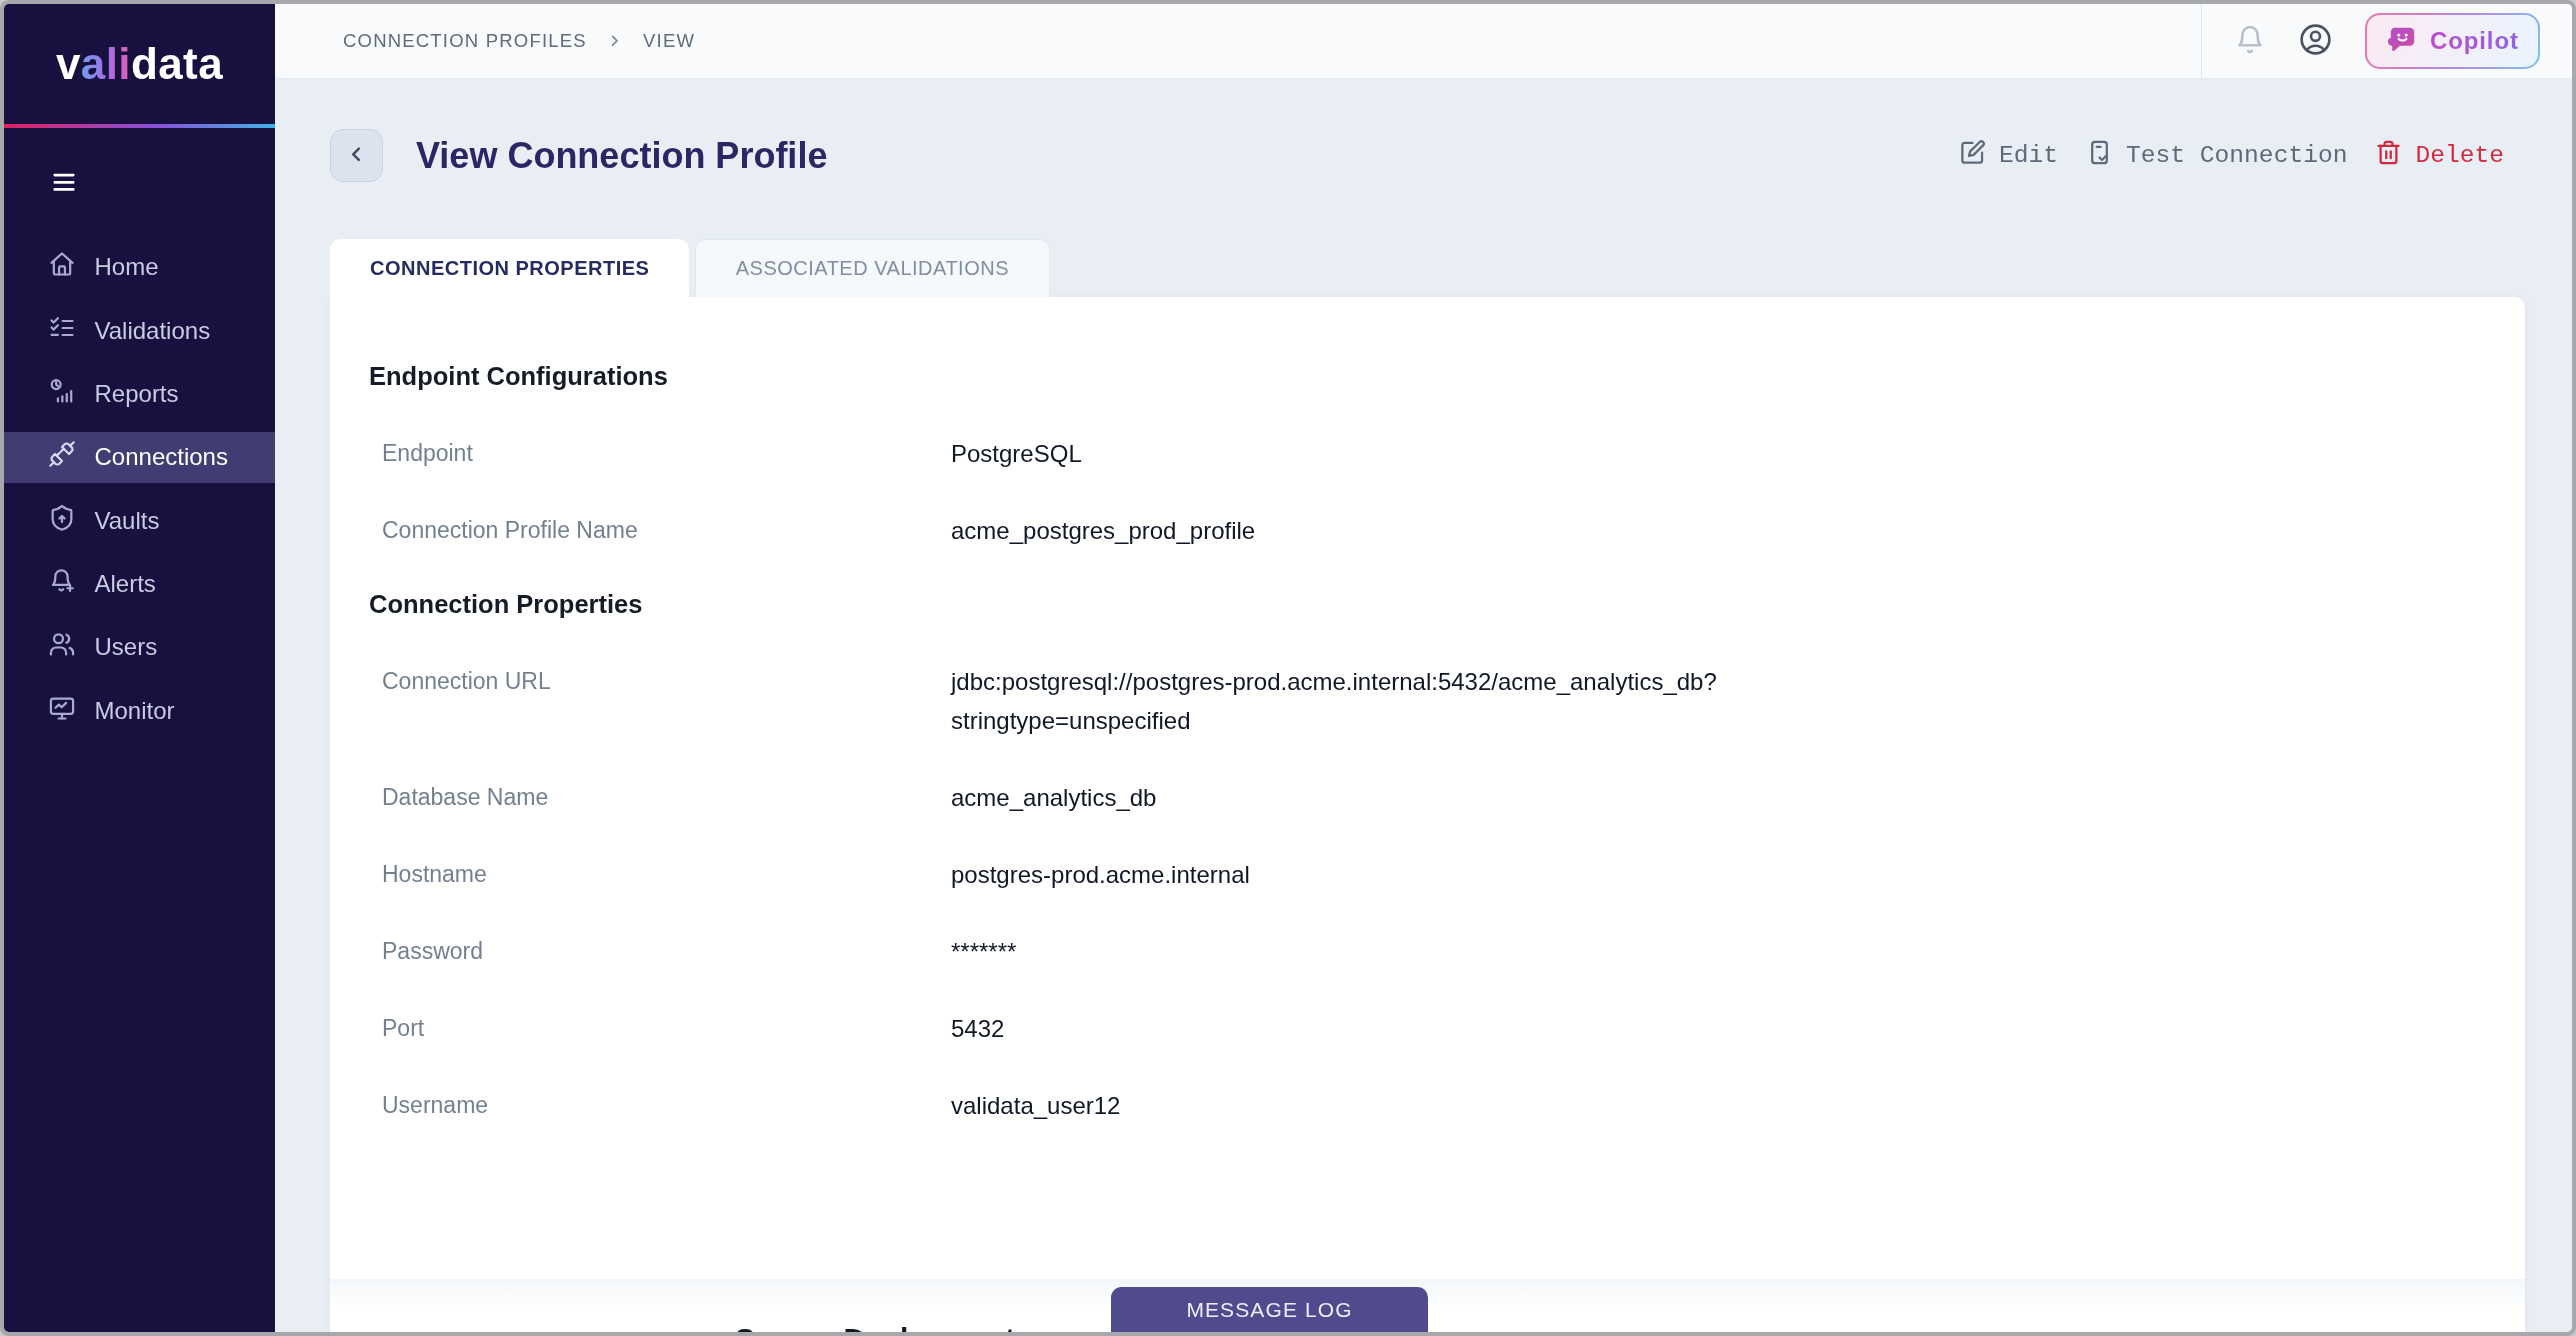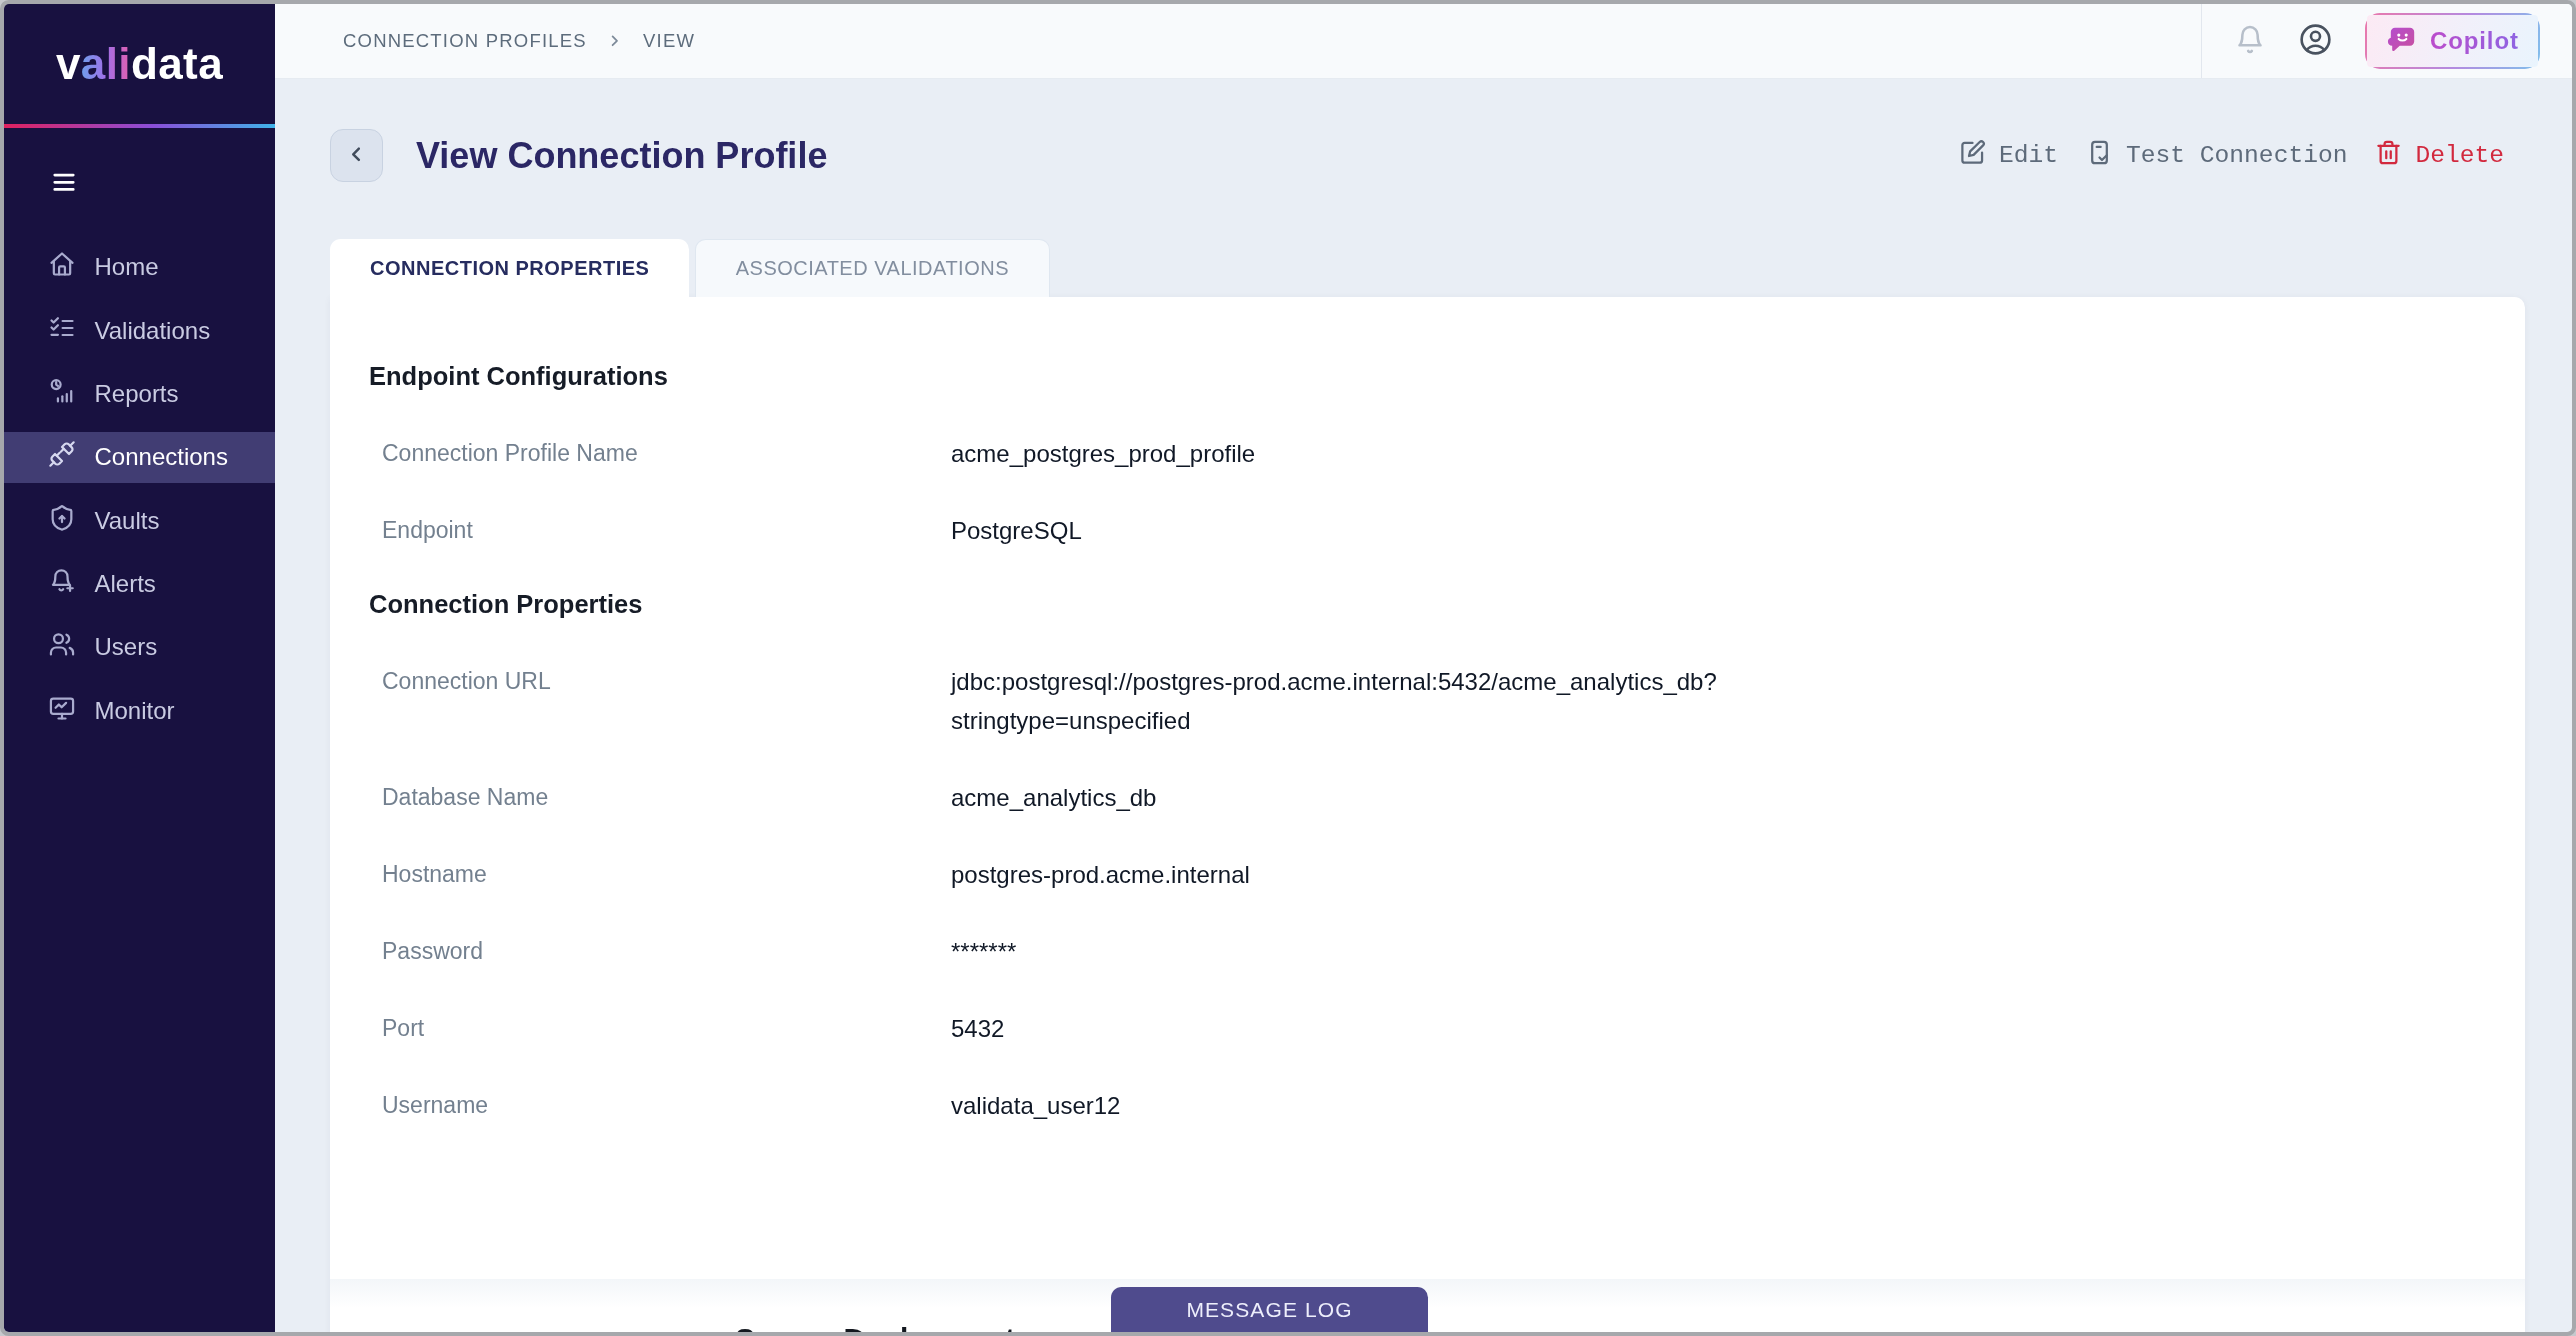--- a/index.html
+++ b/index.html
@@ -32,21 +32,21 @@
   .topbar { height:75px; background:var(--topbar-bg,#f8fafc); border-bottom:0.9px solid #e6ebf1;
             display:flex; align-items:center; justify-content:space-between; padding-left:68px; flex-shrink:0; }
   .breadcrumb { display:flex; align-items:center; gap:19.3px; }
   .crumb { font-size:18.5px; letter-spacing:1.2px; color:var(--breadcrumb-text,#5d6c7c); font-weight:500; }
   .crumb-sep { color:#7d8a99; display:flex; }
   .topbar-right { height:100%; display:flex; align-items:center; gap:32px; padding:0 32px; border-left:0.9px solid #e2e7ee; }
   .icon-btn { background:none; border:none; display:flex; cursor:pointer; }
   .bell { color:#b7bfca; } .avatar { color:#49525f; }
   .copilot { padding:1.8px; border:none; border-radius:15px; cursor:pointer;
              background:linear-gradient(110deg,#ea78ab 0%, #b48ae0 55%, #7fc0ec 100%); }
-  .copilot-inner { display:flex; align-items:center; gap:11px; padding:8px 19.3px; border-radius:4px;
+  .copilot-inner { display:flex; align-items:center; gap:11px; padding:8px 19.3px; border-radius:13px;
              background:linear-gradient(110deg,#fceaf4 0%, #f1f0fa 55%, #e9f4fd 100%); }
   .copilot-label { font-size:24px; font-weight:700; letter-spacing:0.9px;
              background:linear-gradient(90deg,#bb4ccb,#8e64e2);
              -webkit-background-clip:text; background-clip:text; color:transparent; }
 
   
   .page { flex:1; padding:0 47px 0 55px; }
   .page-header { margin-top:49px; height:55px; display:flex; align-items:center; }
   .back-btn { width:53px; height:53px; border-radius:13px; background:#dce3ee; border:0.9px solid #c8d2e1;
               display:flex; align-items:center; justify-content:center; color:#414c5c; cursor:pointer; }
@@ -264,26 +264,26 @@
 
       <div class="tabs">
         <button class="tab active">CONNECTION PROPERTIES</button>
         <button class="tab inactive">ASSOCIATED VALIDATIONS</button>
       </div>
 
       <div class="card">
         <h2 class="section-heading">Endpoint Configurations</h2>
 
         <div class="field-row">
+          <div class="field-label">Endpoint</div>
+          <div class="field-value">PostgreSQL</div>
+        </div>
+        <div class="field-row">
           <div class="field-label">Connection Profile Name</div>
           <div class="field-value">acme_postgres_prod_profile</div>
-        </div>
-        <div class="field-row">
-          <div class="field-label">Endpoint</div>
-          <div class="field-value">PostgreSQL</div>
         </div>
 
         <h2 class="section-heading">Connection Properties</h2>
 
         <div class="field-row">
           <div class="field-label">Connection URL</div>
           <div class="field-value">jdbc:postgresql://postgres-prod.acme.internal:5432/acme_analytics_db?​stringtype=unspecified</div>
         </div>
         <div class="field-row">
           <div class="field-label">Database Name</div>

